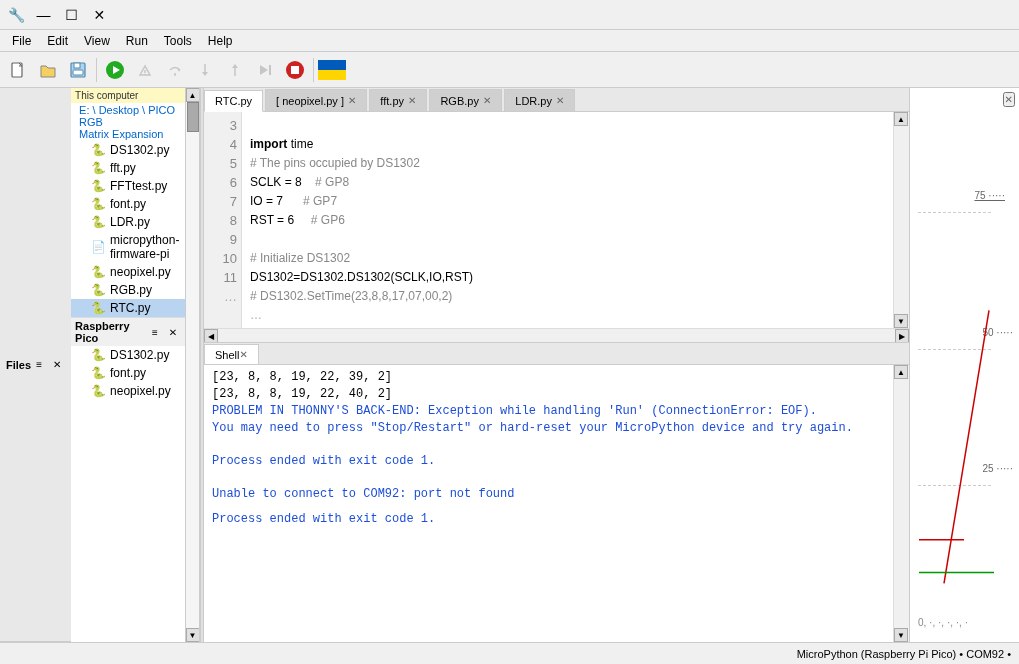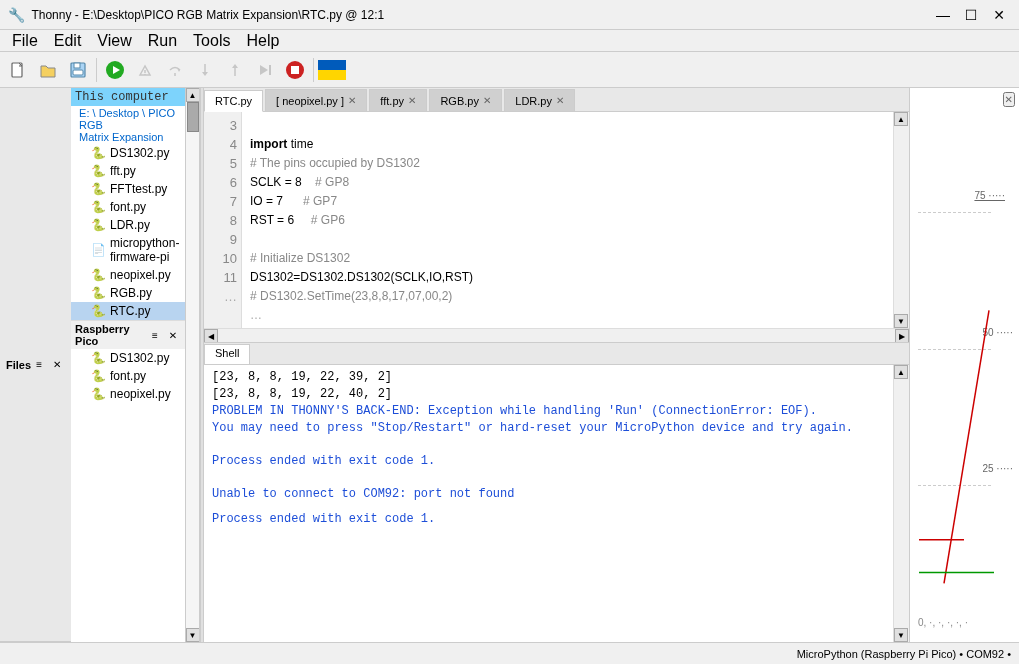--- a/index.html
+++ b/index.html
@@ -28,21 +28,21 @@
       background: #f0f0f0;
       height: 22px;
       display: flex;
       align-items: center;
       padding: 0 4px;
       border-bottom: 1px solid #ccc;
     }
     .menu-item {
       padding: 2px 8px;
       cursor: pointer;
-      font-size: 16px;
+      font-size: 12px;
     }
 
     
     #toolbar {
       background: #f0f0f0;
       height: 36px;
       display: flex;
       align-items: center;
       padding: 0 4px;
       border-bottom: 1px solid #ccc;
@@ -105,24 +105,23 @@
     }
     .panel-header .panel-controls { display: flex; gap: 2px; }
     .panel-ctrl-btn {
       width: 16px; height: 16px; background: transparent;
       border: none; cursor: pointer; font-size: 10px;
       display: flex; align-items: center; justify-content: center;
     }
     .file-tree { overflow-y: auto; flex: 1; font-size: 12px; }
     .tree-section-header {
       padding: 2px 4px;
-      font-size: 12px;
+      font-size: 10px;
       color: #333;
-      background: #7dd3fc;
-      font-family: Liberation Mono, monospace;
+      background: #fef9c3;
     }
     .tree-path {
       padding: 1px 6px 1px 8px;
       font-size: 11px;
       color: #0066cc;
       cursor: pointer;
     }
     .tree-item {
       padding: 2px 4px 2px 20px;
       cursor: pointer;
@@ -221,22 +220,21 @@
     .shell-tab {
       padding: 2px 10px;
       border: 1px solid #ccc;
       border-bottom: none;
       background: white;
       cursor: pointer;
       font-size: 11px;
       height: 20px;
       display: flex;
       align-items: center;
-      gap: 8px;
-      flex-direction: column;
+      gap: 0;
     }
     #shell-content {
       flex: 1;
       overflow: auto;
       font-family: Consolas, 'Courier New', monospace;
       font-size: 12px;
       padding: 4px 8px;
       background: white;
       color: #cc0000;
       line-height: 17px;
@@ -315,21 +313,20 @@
       border: 1px solid #888;
       margin: 0 auto;
       cursor: pointer;
     }
   </style>
 </head>
 <body>
 
 <div id="titlebar">
   <span class="title-icon">🔧</span>
-  <span class="title-text">Thonny - E:\Desktop\PICO RGB Matrix Expansion\RTC.py @ 12:1</span>
   <div class="window-controls">
     <button class="win-btn">—</button>
     <button class="win-btn">☐</button>
     <button class="win-btn close">✕</button>
   </div>
 </div>
 
 <div id="menubar">
   <span class="menu-item">File</span>
   <span class="menu-item">Edit</span>

